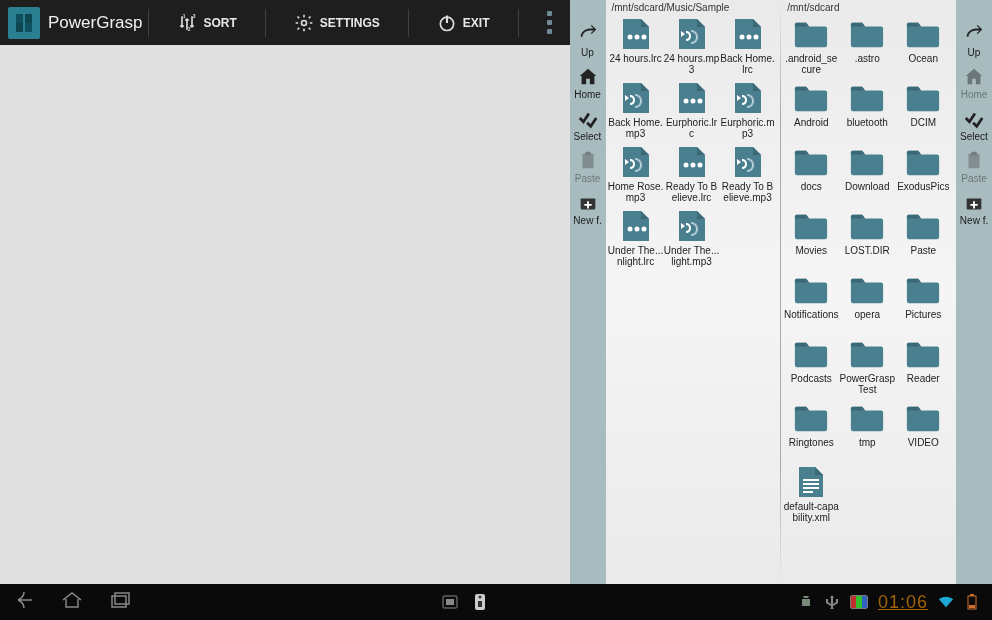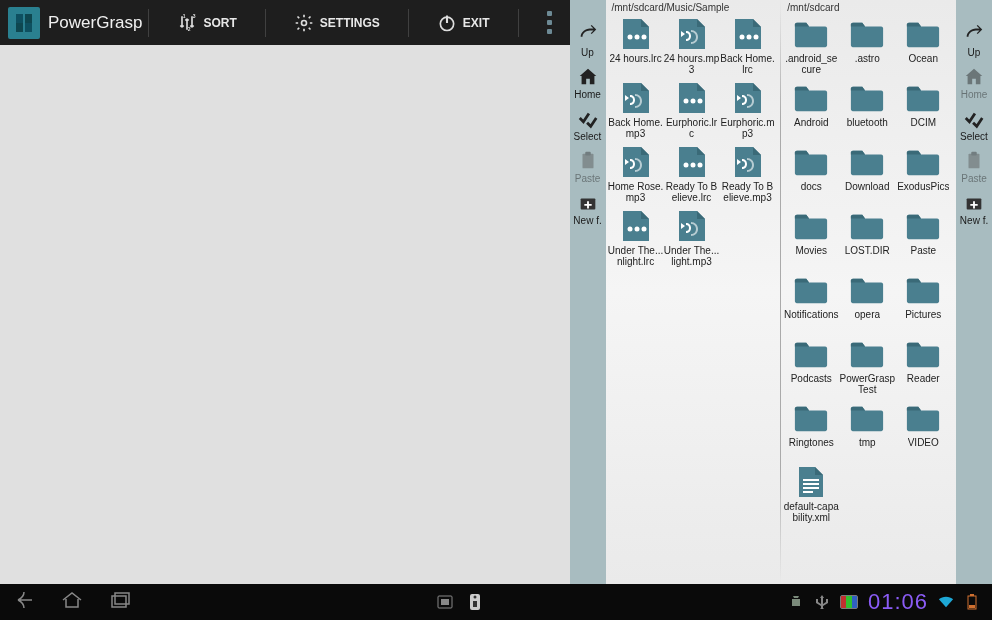--- a/index.html
+++ b/index.html
@@ -39,21 +39,21 @@
 .folder-svg { width: 38px; height: 32px; }
 .file-svg { width: 34px; height: 34px; }
 
 .system-bar { height: 36px; background: #0a0a0a; display: flex; align-items: center; padding: 0 12px; color: #999; }
 .nav-buttons { display: flex; gap: 24px; align-items: center; }
 .nav-btn svg { width: 24px; height: 20px; fill: none; stroke: #888; stroke-width: 1.5; }
 .sys-center { flex: 1; display: flex; justify-content: center; gap: 14px; }
 .sys-center svg { width: 16px; height: 18px; }
 .sys-right { display: flex; align-items: center; gap: 10px; }
 .sys-right svg { width: 16px; height: 16px; }
-.clock { font-family: sans-serif; font-size: 22px; color: #8b5cf6; letter-spacing: 1px; font-weight: 300; }
+.clock { font-family: sans-serif; font-size: 18px; color: #a16207; letter-spacing: 1px; font-weight: 300; text-decoration: underline; }
 .tv-icon { width: 18px; height: 14px; border: 1.5px solid #7a7a7a; border-radius: 2px; display: flex; }
 .tv-icon span { flex: 1; }
 .wifi-icon { color: #1ea8d6; }
 .battery-icon { color: #d07030; }
 .file-doc-svg { width: 30px; height: 34px; }
 </style>
 </head>
 <body>
 
 <div class="app-container">

